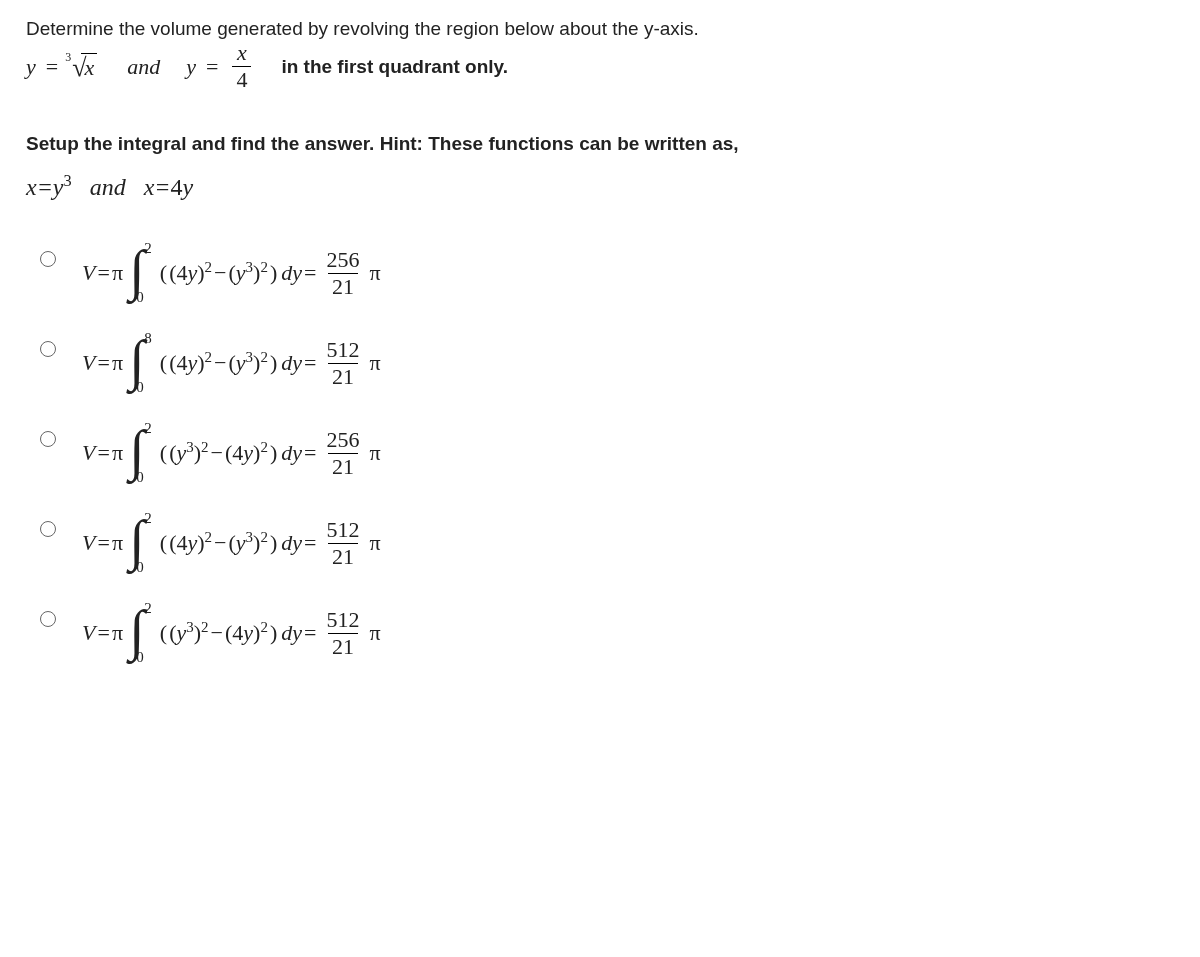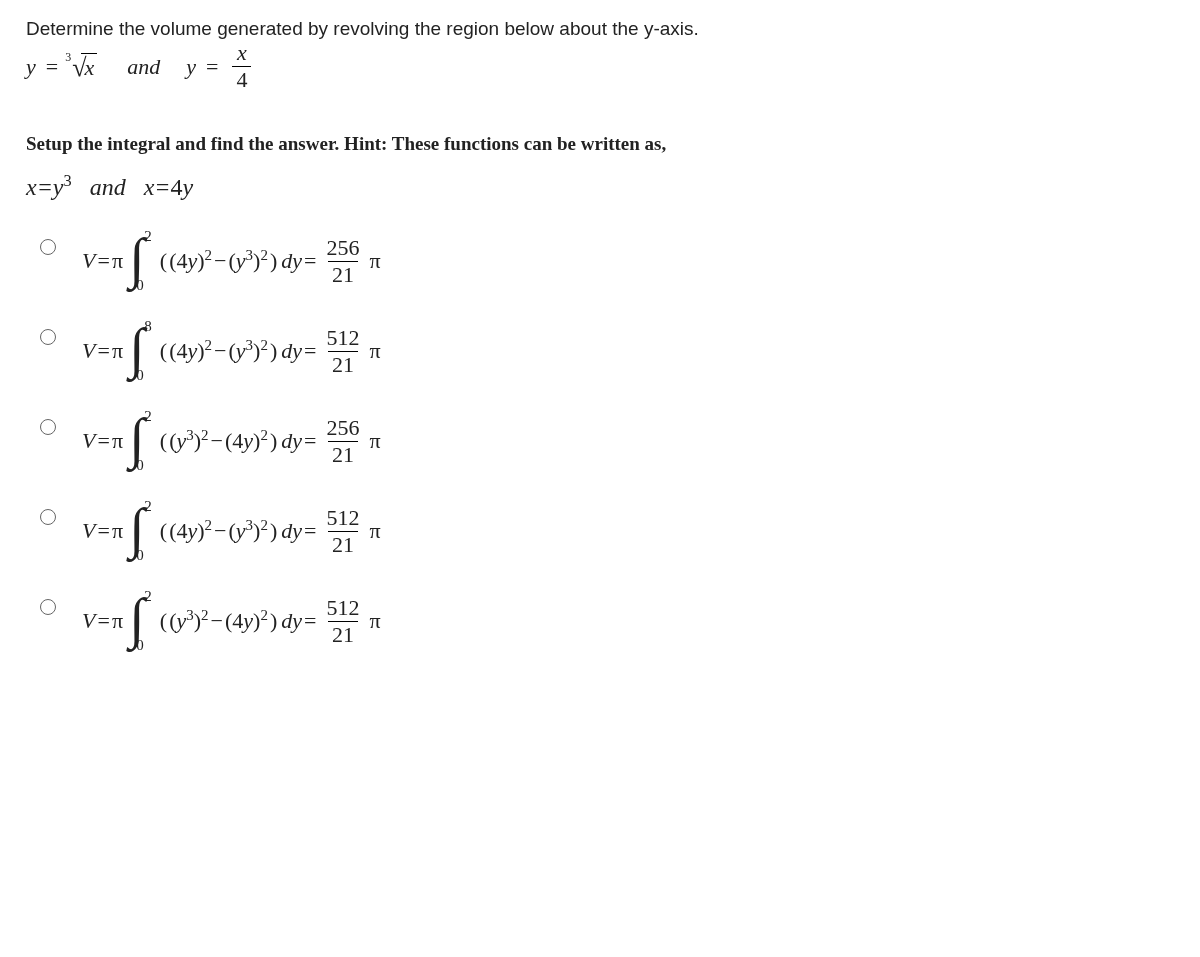--- a/index.html
+++ b/index.html
@@ -18,28 +18,27 @@
     font-family: "Times New Roman", Times, serif;
     font-size: 22px;
     margin-bottom: 36px;
     display: flex;
     align-items: center;
     gap: 10px;
   }
   .eqline2 {
     font-family: "Times New Roman", Times, serif;
     font-size: 24px;
-    margin: 16px 0 28px 0;
+    margin: 16px 0 40px 0;
     font-style: italic;
   }
   .hint {
     font-weight: bold;
     margin-top: 40px;
     margin-bottom: 10px;
-    font-family: Liberation Serif, serif;
   }
   .options {
     margin-left: 14px;
   }
   .option {
     display: flex;
     align-items: flex-start;
     margin-bottom: 26px;
   }
   .radio {
@@ -125,20 +124,21 @@
   <span style="width:10px;"></span>
   <span class="it">and</span>
   <span style="width:6px;"></span>
   <span class="it">y</span>
     <span>=</span>
   <span class="frac">
       <span class="num it">x</span>
       <span class="den">4</span>
     </span>
   <span style="width:6px;"></span>
+  <span style="font-weight:bold;font-family:Arial,Helvetica,sans-serif;font-size:19px;">in the first quadrant only.</span>
 </div>
 
 <div class="hint">Setup the integral and find the answer. Hint: These functions can be written as,</div>
 
 <div class="eqline2">
   <span>x</span>=<span><span>y</span><span class="sup" style="font-style:normal;">3</span></span>
   &nbsp;&nbsp;<span>and</span>&nbsp;&nbsp;
   <span>x</span>=<span style="font-style:normal;">4</span><span>y</span>
 </div>
 

